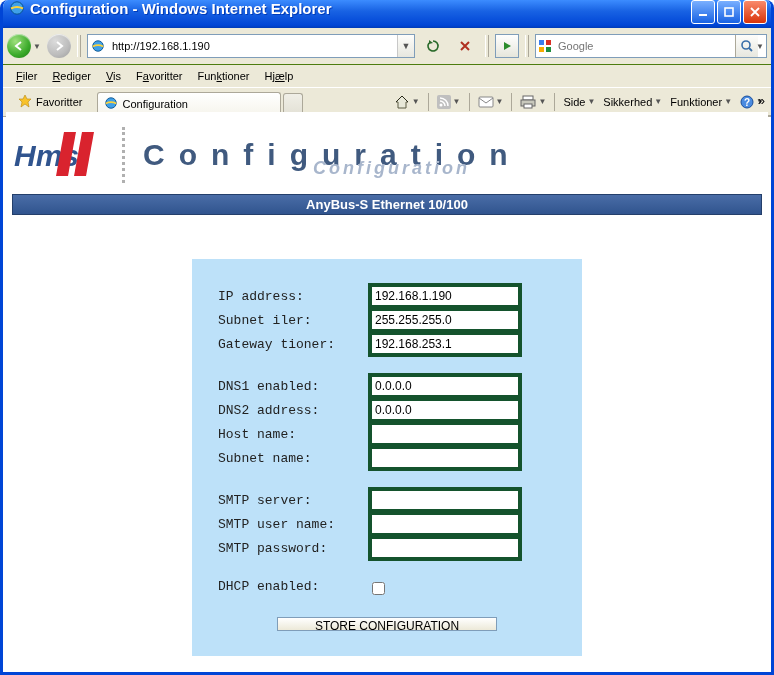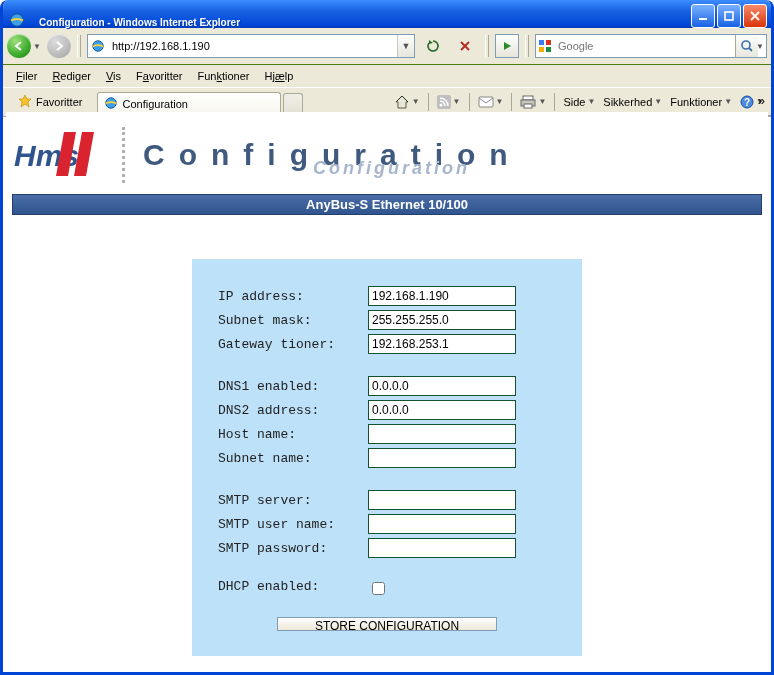--- a/index.html
+++ b/index.html
@@ -28,27 +28,26 @@
     border:3px solid var(--xp-blue-dark);
     border-top:none;
     border-radius:8px 8px 0 0;
     overflow:hidden;
     background:#fff;
   }
   .titlebar {
     height:28px;
     background:linear-gradient(to bottom, #3c8cff 0%, #1862e3 40%, #0045d6 90%, #003bb8 100%);
     display:flex;
-    align-items:flex-end;
+    align-items:flex-start;
     padding:0 4px 0 6px;
     color:#fff;
     font-weight:bold;
-    font-size:10px;
+    font-size:15px;
     box-sizing:border-box;
-    gap:9px;
   }
   .titlebar .ie-icon svg { display:block; }
   .titlebar .title { margin-left:5px; flex:1; text-shadow:1px 1px 0 #003bb8; }
   .winbtns { display:flex; gap:2px; }
   .winbtn {
     width:22px; height:22px;
     border-radius:3px;
     border:1px solid #fff;
     display:flex; align-items:center; justify-content:center;
     color:#fff; font-weight:bold;
@@ -217,21 +216,21 @@
     background:var(--form-bg);
     padding:26px 26px 22px 26px;
     box-sizing:border-box;
     font-family:"Courier New", monospace;
     font-size:13px;
     color:#222;
   }
   .frow { display:flex; align-items:center; height:22px; margin-bottom:2px; }
   .frow label { width:150px; }
   .frow input[type=text], .frow input[type=password] {
-    width:140px; height:18px; border:1px solid #14532d; font:inherit;
+    width:140px; height:18px; border:4px solid #14532d; font:inherit;
     font-family:Arial, sans-serif; font-size:12px; padding:0 3px;
     background:#fff;
   }
   .gap { height:18px; }
   .dhcp-row { display:flex; align-items:flex-start; height:22px; }
   .dhcp-row label { width:150px; }
   .store-wrap { text-align:center; margin-top:16px; }
   .store-btn {
     width:220px; height:14px;
     background:linear-gradient(to bottom,#fff,#ece9d8);
@@ -458,21 +457,21 @@
     <div class="band">
       <span>AnyBus-S Ethernet 10/100</span>
     </div>
 
     <div class="form-card">
       <div class="frow">
         <label>IP address:</label>
         <input type="text" value="192.168.1.190" style="">
       </div>
       <div class="frow">
-        <label>Subnet mask:</label>
+        <label>Subnet iler:</label>
         <input type="text" value="255.255.255.0" style="">
       </div>
       <div class="frow">
         <label>Gateway tioner:</label>
         <input type="text" value="192.168.253.1" style="">
       </div>
 
       <div class="gap"></div>
 
       <div class="frow">

